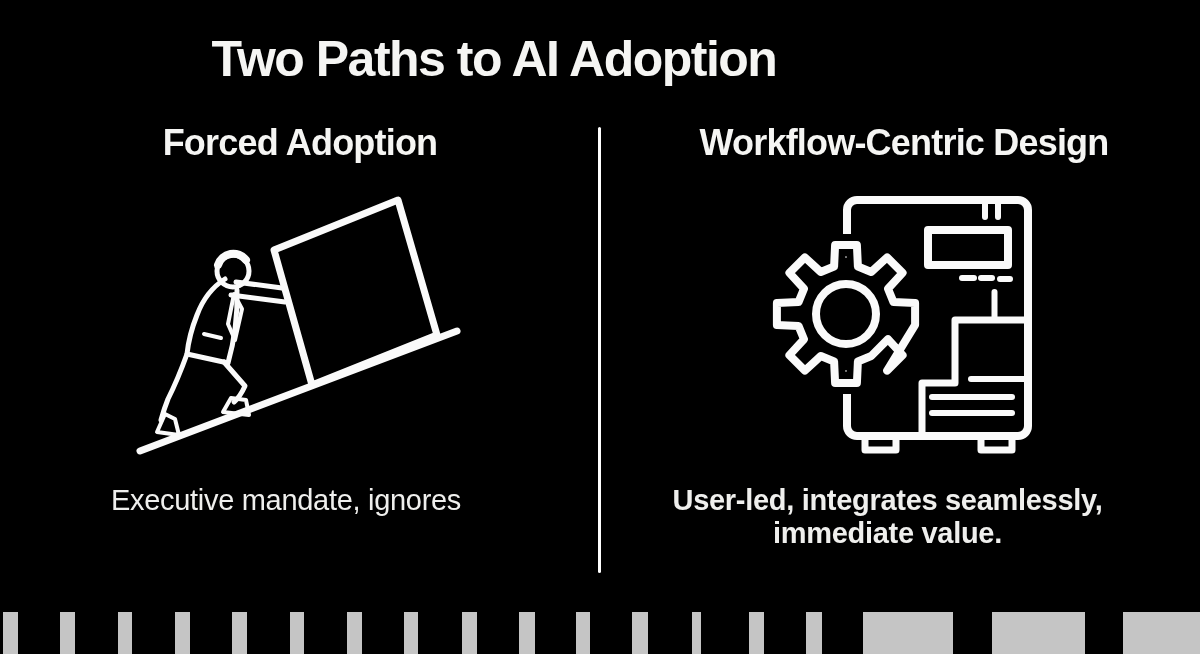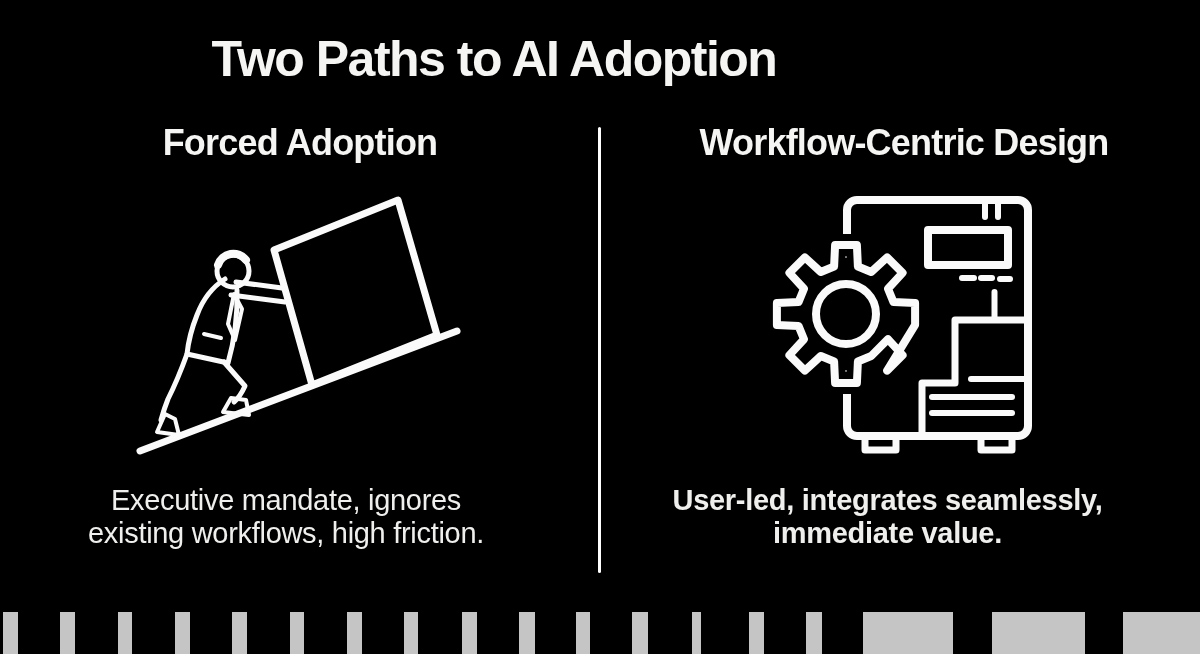--- a/index.html
+++ b/index.html
@@ -97,21 +97,20 @@
 
   <circle cx="81" cy="121" r="56" fill="#000000" stroke="none"></circle>
   <path d="M150.1 131.9 L150.1 110.1 L128.5 109.1 L123 95.8 L137.6 79.9 L122.1 64.4 L106.2 79 L92.9 73.5 L91.9 51.9 L70.1 51.9 L69.1 73.5 L55.8 79 L39.9 64.4 L24.4 79.9 L39 95.8 L33.5 109.1 L11.9 110.1 L11.9 131.9 L33.5 132.9 L39 146.2 L24.4 162.1 L39.9 177.6 L55.8 163 L69.1 168.5 L70.1 190.1 L91.9 190.1 L92.9 168.5 L106.2 163 L123 146.2 L137.6 162.1 L122.1 177.6 Z" stroke="#000000" stroke-width="22"></path>
 
   <path d="M150.1 131.9 L150.1 110.1 L128.5 109.1 L123 95.8 L137.6 79.9 L122.1 64.4 L106.2 79 L92.9 73.5 L91.9 51.9 L70.1 51.9 L69.1 73.5 L55.8 79 L39.9 64.4 L24.4 79.9 L39 95.8 L33.5 109.1 L11.9 110.1 L11.9 131.9 L33.5 132.9 L39 146.2 L24.4 162.1 L39.9 177.6 L55.8 163 L69.1 168.5 L70.1 190.1 L91.9 190.1 L92.9 168.5 L106.2 163 L123 146.2 L137.6 162.1 L122.1 177.6 Z" stroke-width="8"></path>
   <circle cx="81" cy="121" r="30" stroke-width="8"></circle>
 </svg>
 
 <div class="abs desc left">
   <span>Executive mandate, ignores</span>
-  <span>existing workflows, high friction.</span>
 </div>
 <div class="abs desc right">
   <span>User-led, integrates seamlessly,</span>
   <span>immediate value.</span>
 </div>
 
 <div class="abs strip">
     <div class="bar" style="left: 3px; width: 15px; background: rgb(197, 197, 197);"></div>
     <div class="bar" style="left: 60px; width: 15px; background: rgb(197, 197, 197);"></div>
     <div class="bar" style="left: 118px; width: 14px; background: rgb(197, 197, 197);"></div>

